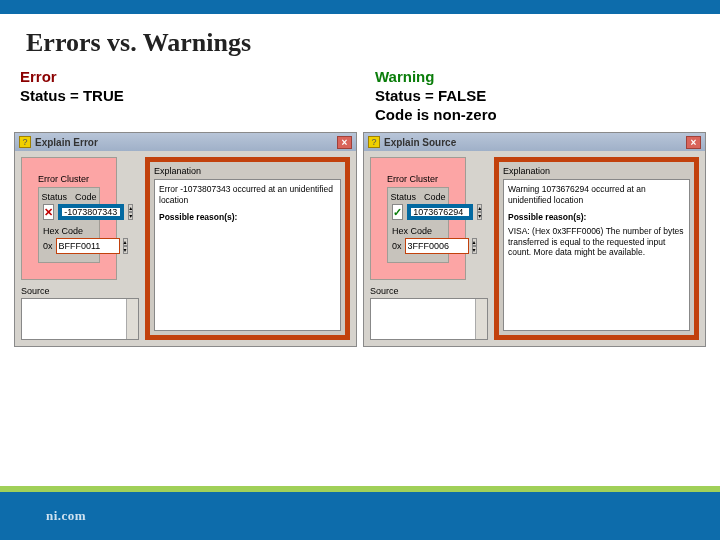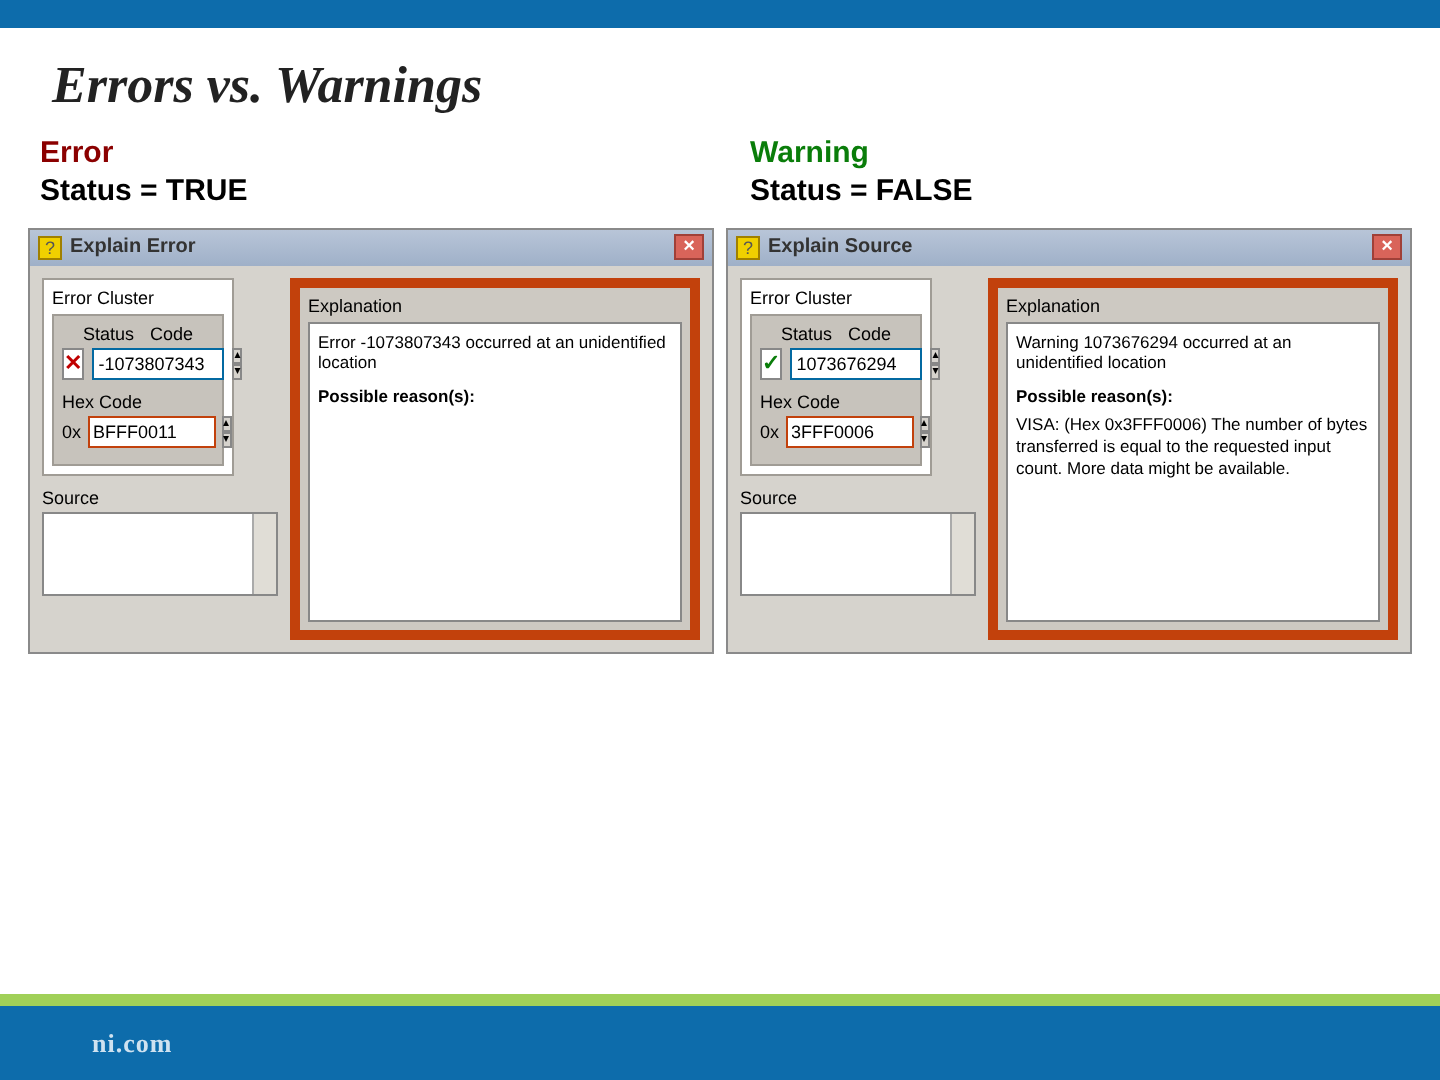--- a/index.html
+++ b/index.html
@@ -10,21 +10,20 @@
   font-family: Arial, sans-serif;
   position: relative;
   overflow: hidden;
 }
 .top-bar {
   height: 14px;
   background: #0d6cab;
 }
 .slide-title {
   font-family: Georgia, 'Times New Roman', serif;
-  font-style: italic;
   font-size: 26px;
   color: #222;
   padding: 14px 26px 10px;
 }
 .columns {
   display: flex;
   padding: 0 20px;
   gap: 30px;
 }
 .col { flex: 1; }
@@ -70,44 +69,44 @@
   font-weight: bold;
   cursor: pointer;
 }
 .dlg-body {
   display: flex;
   padding: 6px;
   gap: 6px;
 }
 .cluster {
   width: 96px;
-  background: #ffffff;
+  background: #fca5a5;
   border: 1px solid #a09c95;
-  padding: 4px;
+  padding: 16px;
 }
 .cluster-title { font-size: 9px; padding-bottom: 3px; }
 .cluster-frame {
   border: 1px solid #a09c95;
   background: #c7c3bc;
   padding: 4px 4px 8px;
 }
 .row-labels { display: flex; gap: 8px; font-size: 9px; margin-bottom: 2px; justify-content: center; }
 .row-fields { display: flex; gap: 4px; align-items: center; }
 .status-box {
   width: 16px; height: 16px;
   background: #fff;
   border: 1px solid #888;
   display: flex; align-items: center; justify-content: center;
   font-weight: bold; font-size: 11px;
 }
 .status-err { color: #c00000; }
 .status-ok { color: #0a7d0a; }
 .code-in {
   width: 66px; height: 16px;
-  background: #fff; border: 1px solid #0369a1;
+  background: #fff; border: 4px solid #0369a1;
   font-size: 9px; padding: 0 2px;
 }
 .spin {
   width: 10px;
   display: flex; flex-direction: column;
 }
 .spin div {
   height: 8px; background: #d6d3cd; border: 1px solid #888;
   font-size: 6px; line-height: 6px; text-align: center;
 }
@@ -145,21 +144,21 @@
   font-size: 8.5px;
   line-height: 1.25;
   position: relative;
   min-height: 150px;
 }
 .expl-reason { font-weight: bold; margin: 6px 0 4px; }
 
 .footer {
   position: absolute;
   bottom: 0; left: 0; right: 0;
-  height: 43px;
+  height: 54px;
   background: #0d6cab;
   border-top: 6px solid #a0d058;
   display: flex; align-items: center;
   padding-left: 46px;
 }
 .logo {
   font-family: Georgia, serif;
   color: #cfe2f0;
   font-weight: bold;
   letter-spacing: 0.5px;
@@ -174,20 +173,21 @@
 <h1 class="slide-title">Errors vs. Warnings</h1>
 
 <div class="columns">
   <div class="col">
     <div class="head-error">Error</div>
     <div class="head-black">Status = TRUE</div>
   </div>
   <div class="col">
     <div class="head-warn">Warning</div>
     <div class="head-black">Status = FALSE</div>
+    <div class="head-black">Code is non-zero</div>
   </div>
 </div>
 
 <div class="dialogs">
 
   <div class="dlg">
     <div class="titlebar">
       <div class="ti">?</div>
       <div class="tt">Explain Error</div>
       <div class="cx">×</div>

